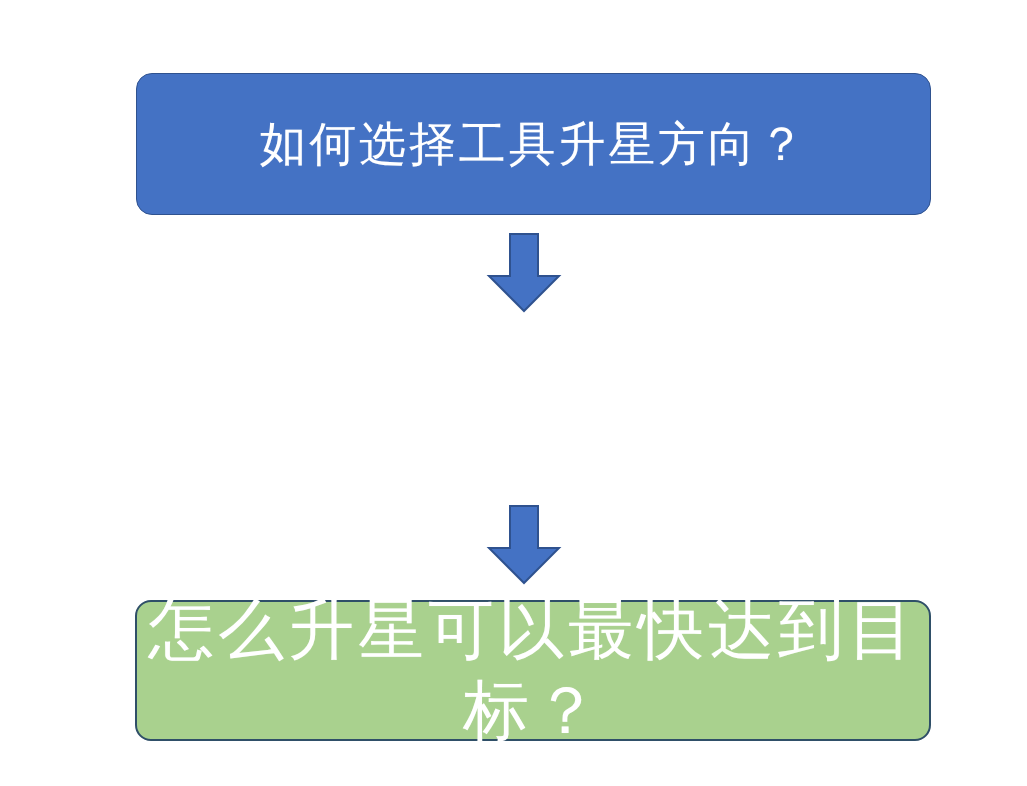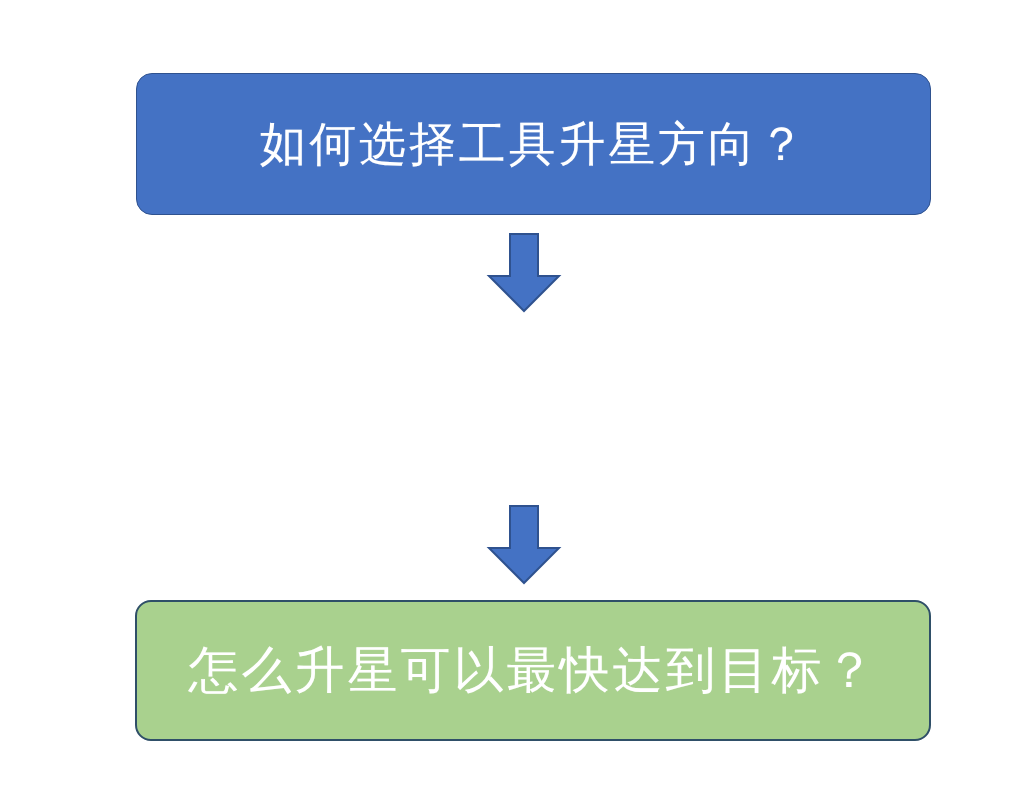--- a/index.html
+++ b/index.html
@@ -75,21 +75,21 @@
   
   #box-question-fastest {
     left: 135px;
     top: 600px;
     width: 796px;
     height: 141px;
     background: #A9D18E;
     border: 2.5px solid #2f4f68;
   }
   #box-question-fastest .box-text {
-    font-size: 50px;
+    font-size: 66px;
   }
 
   
   .flow-arrow {
     position: absolute;
     left: 481px;
     width: 86px;
   }
   #arrow-one {
     top: 233px;

